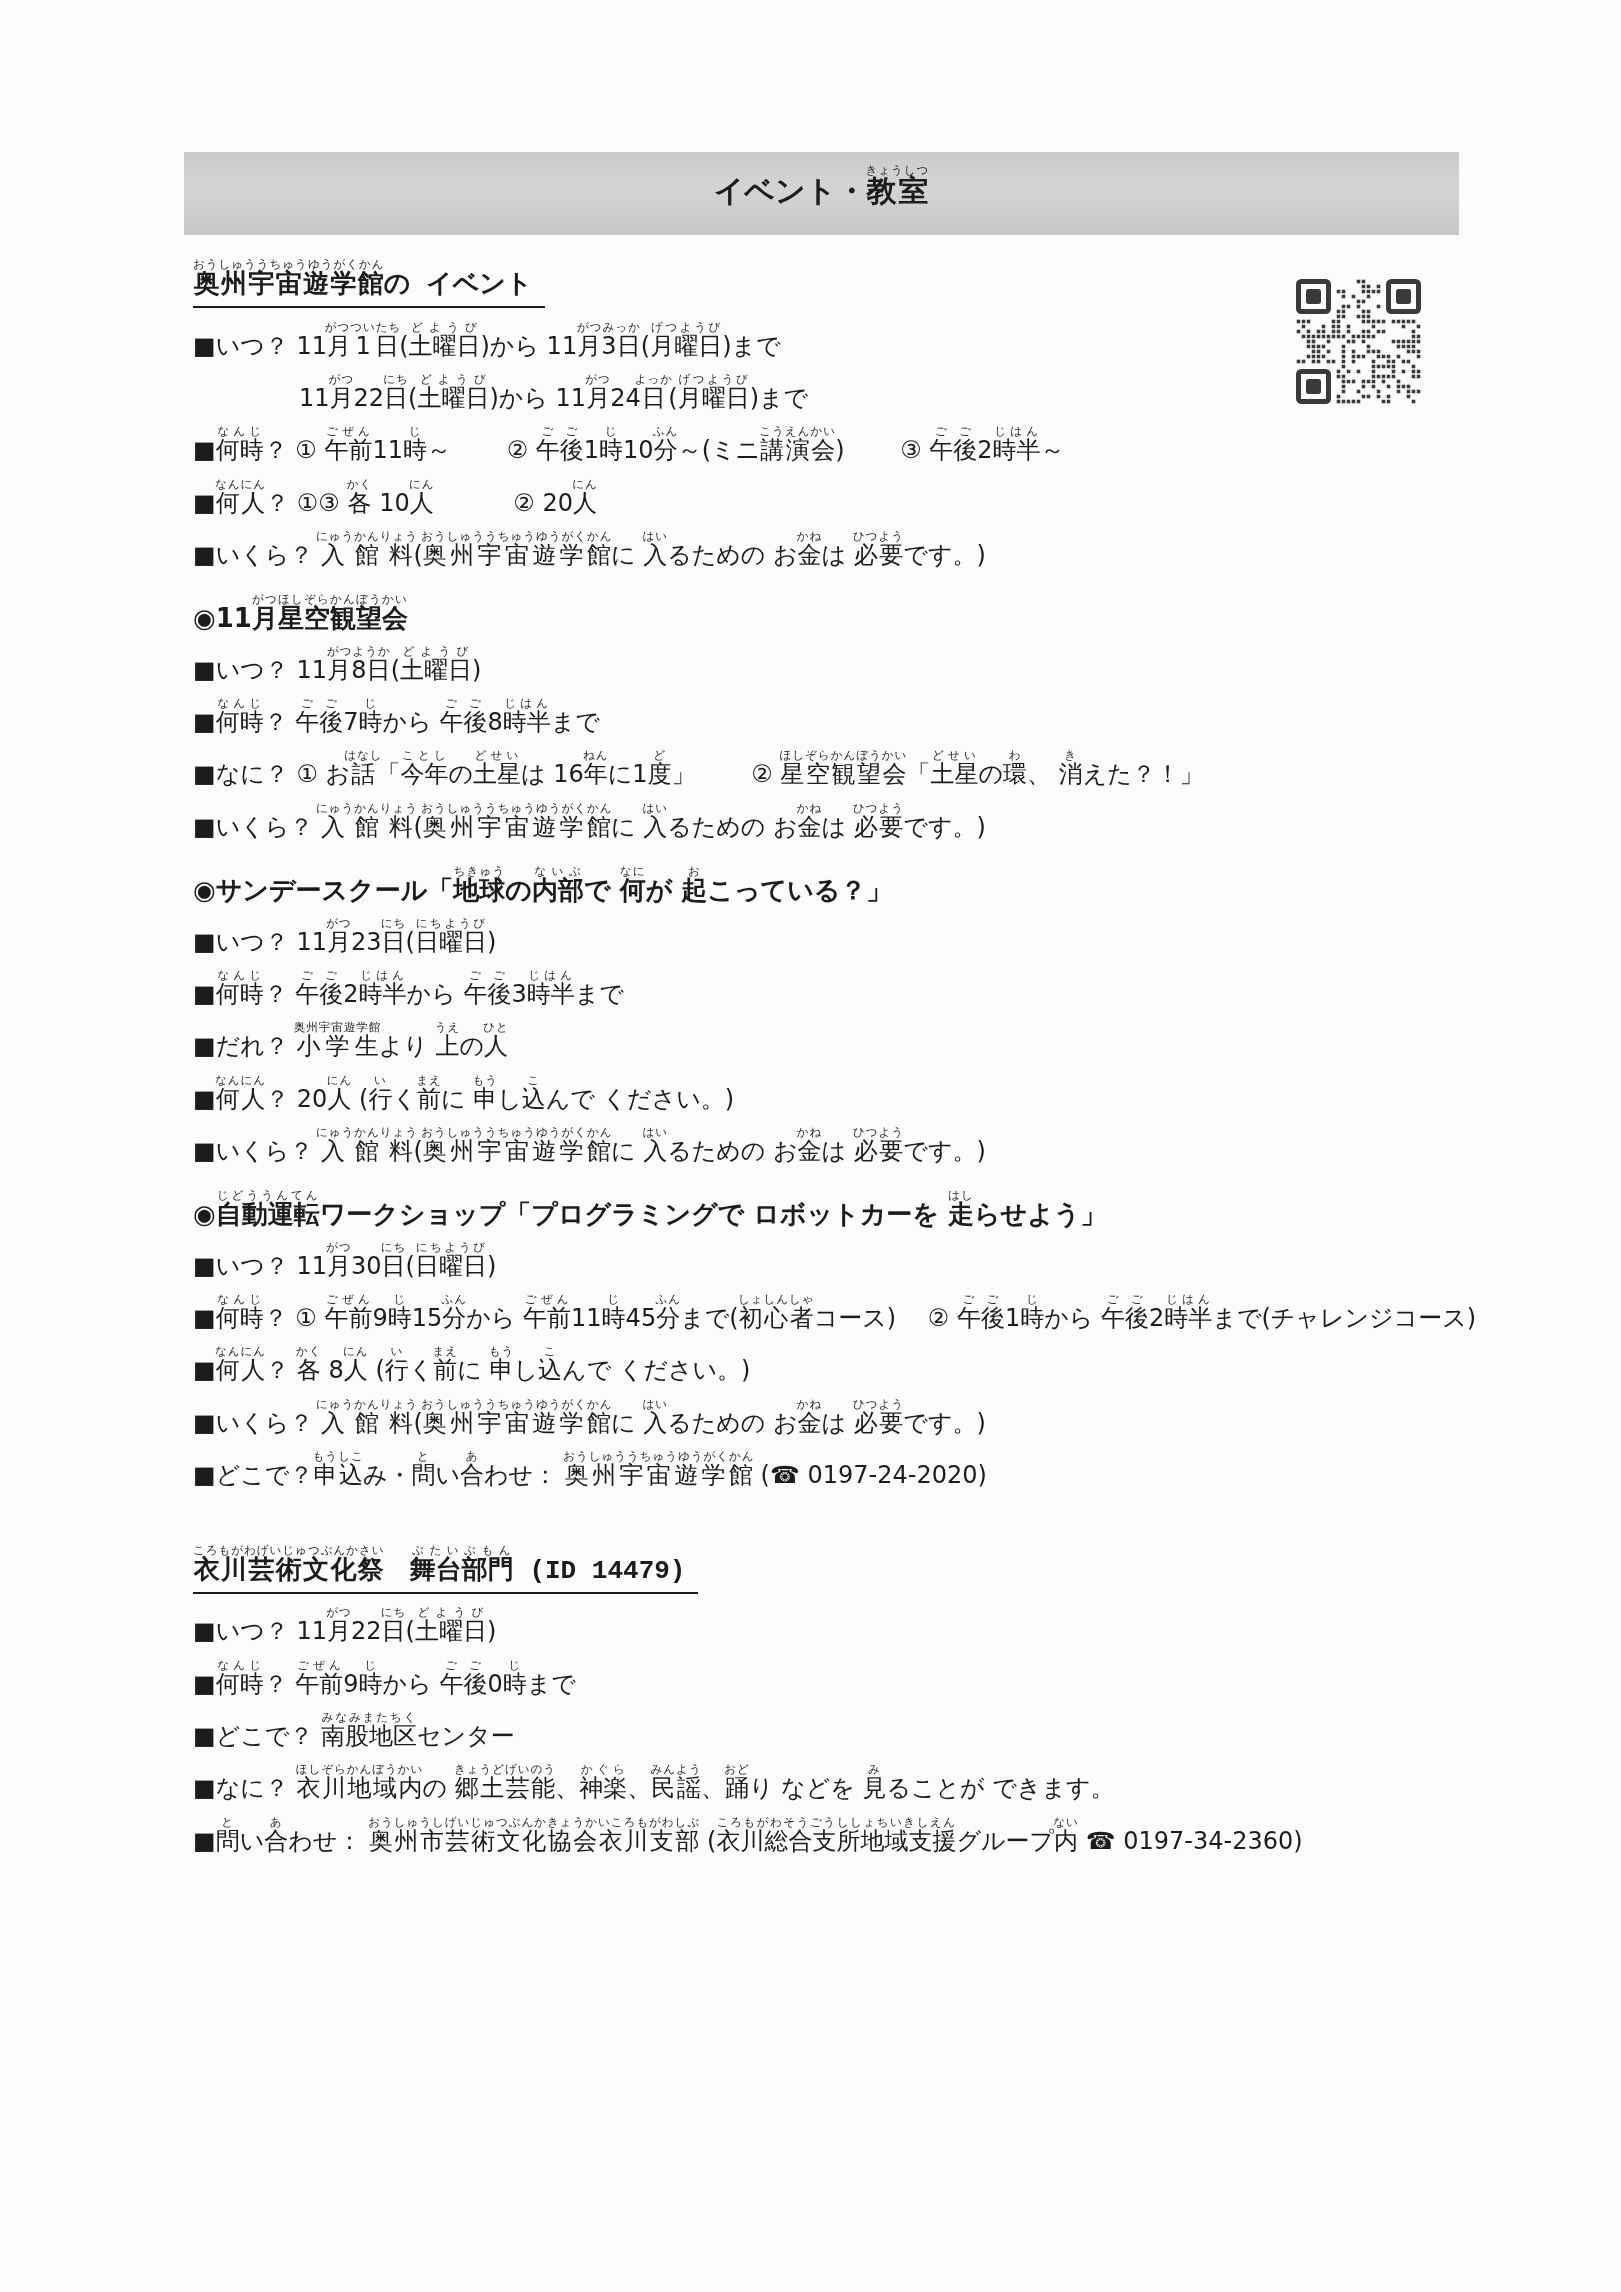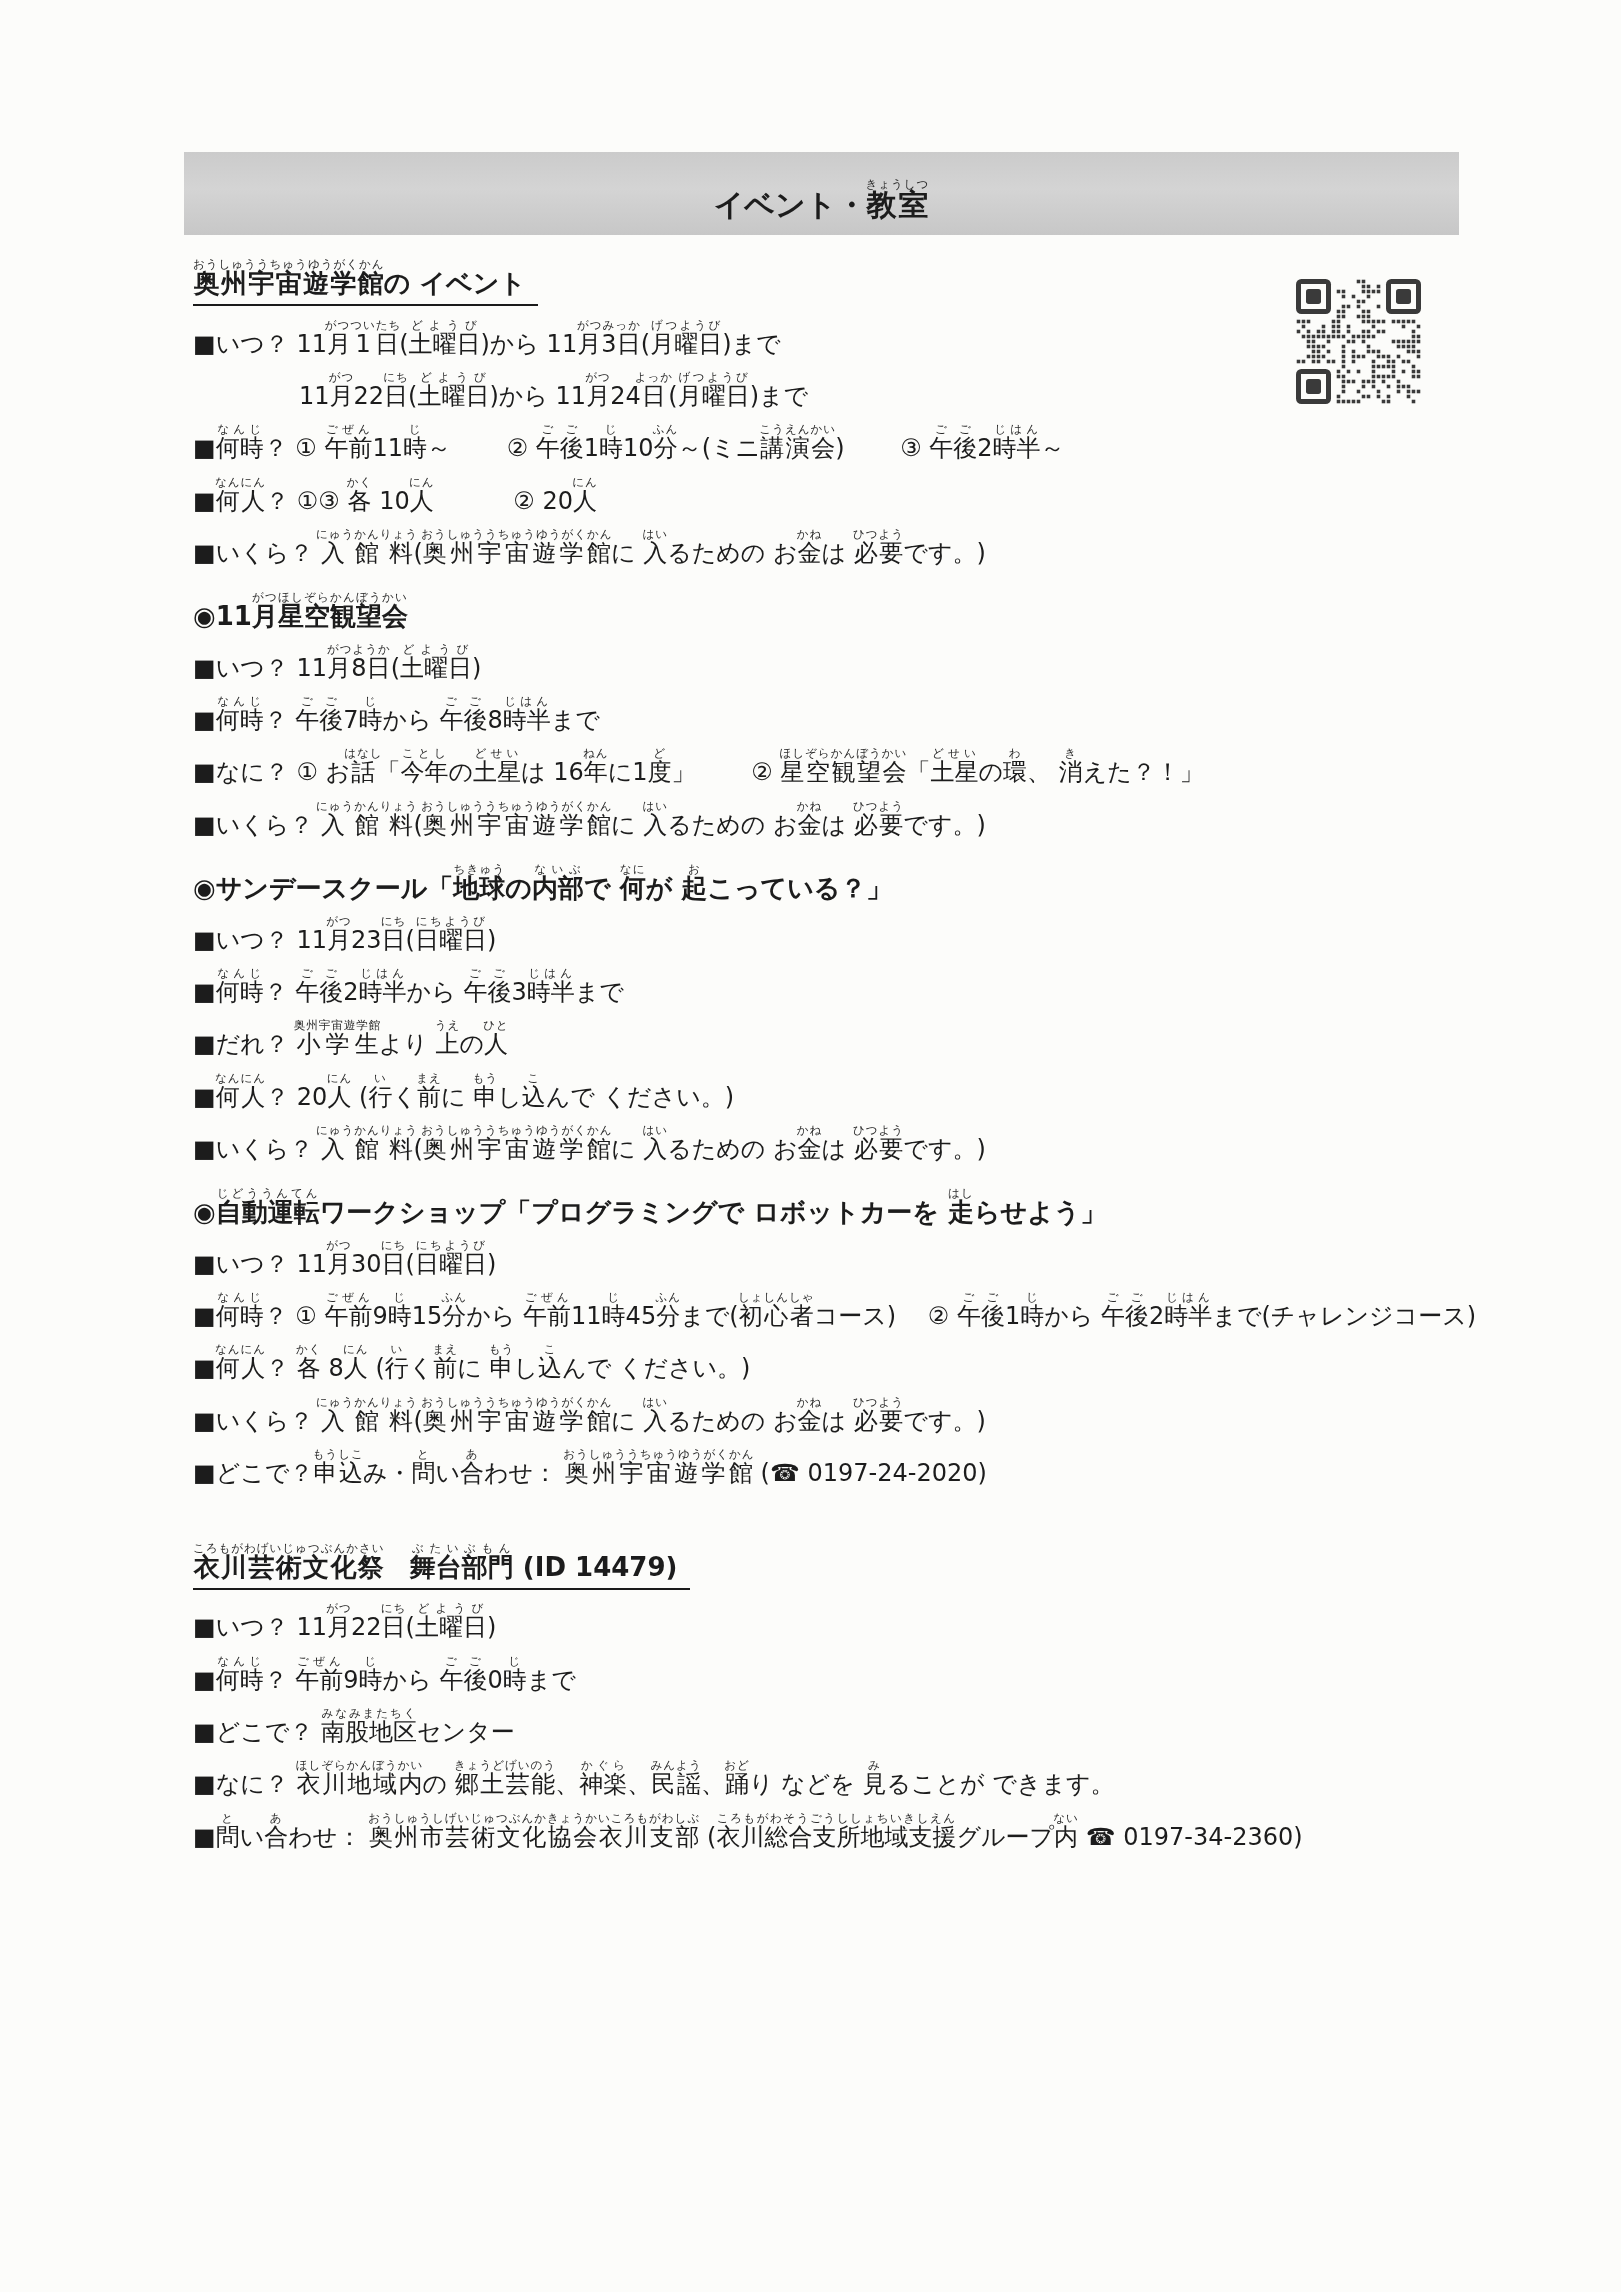--- a/index.html
+++ b/index.html
@@ -13,41 +13,42 @@
     overflow:hidden;
   }
   
   .banner{
     position:absolute;
     left:184px; top:152px;
     width:1275px; height:83px;
     background:linear-gradient(180deg,#cbcbcb 0%,#d4d4d4 45%,#c7c7c7 100%);
     display:flex; align-items:flex-end; justify-content:center;
     font-size:30px; font-weight:bold;
-    padding-bottom:9px; box-sizing:border-box;
+    padding-bottom:23px; box-sizing:border-box;
   }
   
   .qr{
     position:absolute;
     left:1296px; top:279px;
     width:125px; height:125px;
   }
   .qr svg{display:block;}
   
   .doc{
     position:absolute;
     left:193px; top:258px;
     width:1317px;
   }
   .section-heading{
     display:inline-block;
     font-size:26px; font-weight:bold;
     border-bottom:2.7px solid #1a1a1a;
     padding:0 12.5px 5.4px 0;
     line-height:1.15;
+    font-family:Liberation Mono, monospace;
   }
   .section{margin:0;}
   .section + .section{margin-top:54px;}
   .section-heading-wrap{margin-bottom:12.5px;}
   .event-title{
     margin-top:23px;
     font-size:26px; font-weight:bold;
     line-height:1.1;
   }
   .line{

